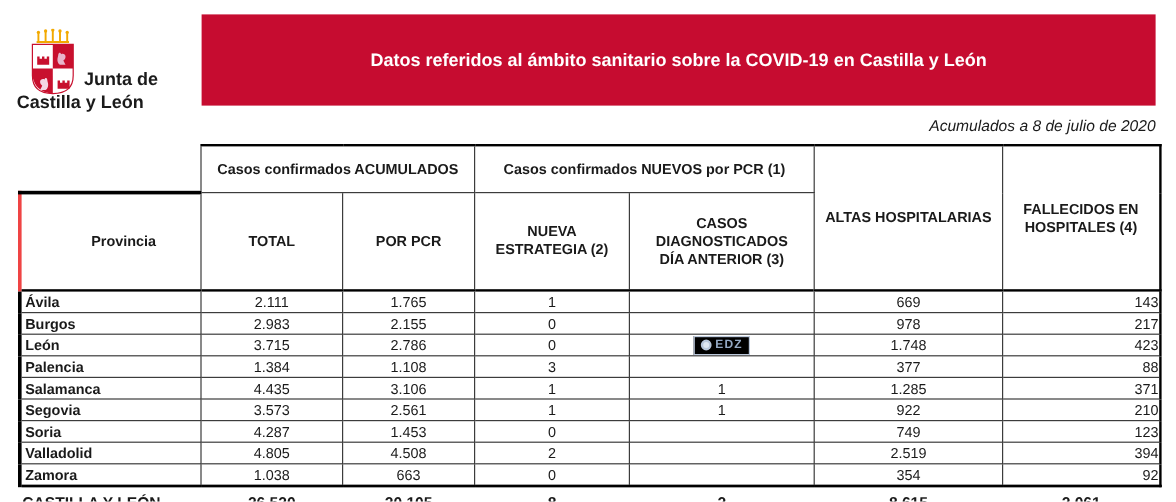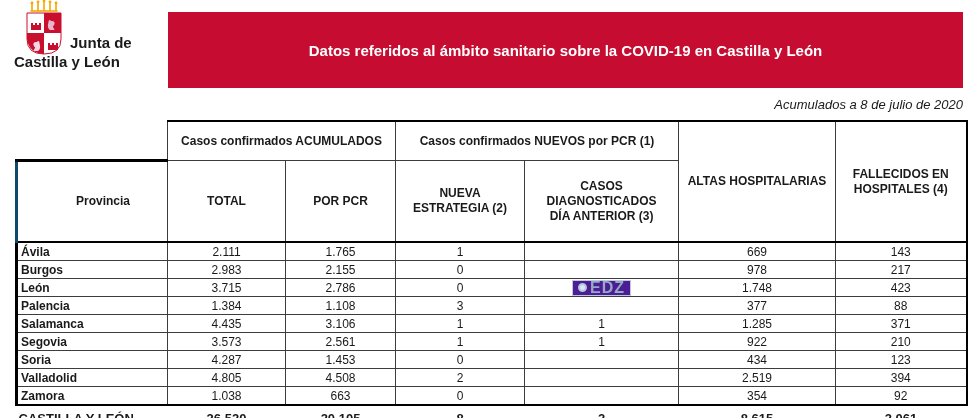--- a/index.html
+++ b/index.html
@@ -3,21 +3,21 @@
 <meta charset="utf-8">
 <style>
   html,body { margin:0; padding:0; }
   body {
     width:980px; height:418px; position:relative; overflow:hidden;
     background:#ffffff; color:#1a1a1a;
     font-family:"Liberation Sans", sans-serif;
   }
 
   
-  .logo { position:absolute; left:14px; top:0; width:155px; height:78px; }
+  .logo { position:absolute; left:14px; top:24px; width:155px; height:78px; }
   .logo .shield { position:absolute; left:6px; top:0; }
   .logo .l1 { position:absolute; left:56px; top:34px; font-size:15px; font-weight:bold; white-space:nowrap; }
   .logo .l2 { position:absolute; left:0px;  top:53px; font-size:15px; font-weight:bold; white-space:nowrap; }
 
   
   .banner {
     position:absolute; left:168px; top:12px; width:795px; height:76px;
     background:#C60C30; display:flex; align-items:center; justify-content:center;
   }
   .banner span { color:#ffffff; font-weight:bold; font-size:15px; }
@@ -36,23 +36,23 @@
   td.corner { border:none; }
 
   th.gh {
     height:38px; font-size:12px; font-weight:bold; text-align:center; vertical-align:middle;
     border:1px solid #3c3c3c; border-top:2px solid #000;
   }
   th.sub {
     height:79px; font-size:12px; font-weight:bold; text-align:center; vertical-align:middle;
     border:1px solid #3c3c3c; border-bottom:2px solid #000; line-height:1.25;
   }
-  th.prov-h { border-top:3px solid #000; border-left:3px solid #0c4a6e;padding-left:21px; }
+  th.prov-h { border-top:3px solid #000; border-left:3px solid #ef4444;padding-left:21px; }
   th.span2  { border-top:2px solid #000; }
-  .last-col { border-right:2px solid #000 !important; }
+  .last-col { border-right:2px solid #000 !important;text-align:right; }
   th.sub.pad { padding:0 10px; }
 
   tbody td {
     height:17px; font-size:12px; text-align:center; vertical-align:middle;
     border:1px solid #3c3c3c;
   }
   tbody td.prov {
     text-align:left; font-weight:bold; padding-left:3px;
     border-left:3px solid #000;
   }
@@ -60,22 +60,22 @@
 
   tfoot td {
     height:24px; border:none; font-weight:bold; font-size:13px;
     text-align:center; vertical-align:middle;
   }
   tfoot td.prov { text-align:left; padding-left:2px; }
 
   
   .wm {
     display:inline-flex; align-items:center; gap:3px;
-    border:1px solid #bcc9dc; background:#4c1d95; color:#94a9c4;
-    font-size:16px; font-weight:bold; letter-spacing:1px;
+    border:1px solid #bcc9dc; background:#000000; color:#94a9c4;
+    font-size:10px; font-weight:bold; letter-spacing:1px;
     height:14px; line-height:14px; padding:0 5px; vertical-align:middle;
   }
   .wm .dot {
     width:9px; height:9px; border-radius:50%; box-sizing:border-box;
     border:2px solid #b7c6db; background:#dde6f2;
   }
 </style>
 </head>
 <body>
 
@@ -208,21 +208,21 @@
       <td>1</td>
       <td>922</td>
       <td class="last-col">210</td>
     </tr>
     <tr>
       <td class="prov">Soria</td>
       <td>4.287</td>
       <td>1.453</td>
       <td>0</td>
       <td></td>
-      <td>434</td>
+      <td>749</td>
       <td class="last-col">123</td>
     </tr>
     <tr>
       <td class="prov">Valladolid</td>
       <td>4.805</td>
       <td>4.508</td>
       <td>2</td>
       <td></td>
       <td>2.519</td>
       <td class="last-col">394</td>

